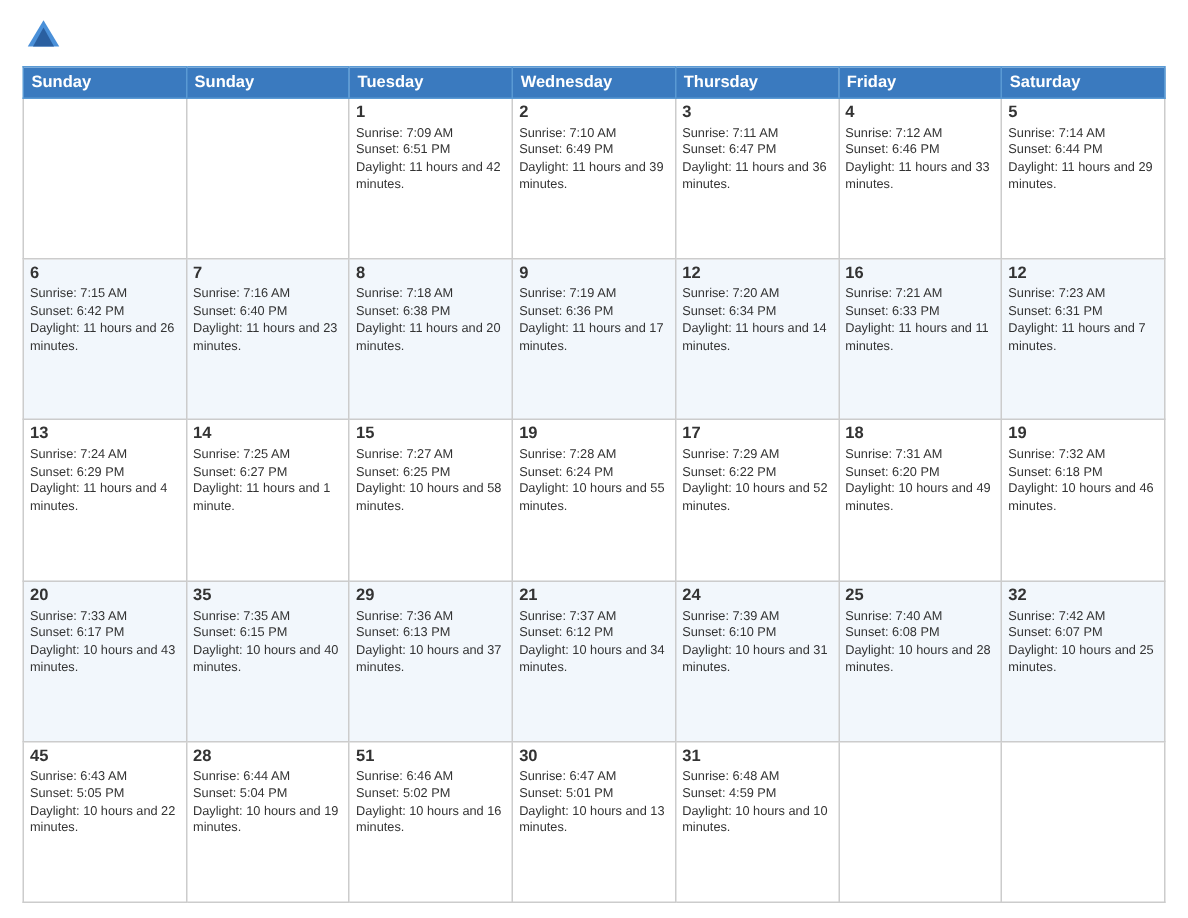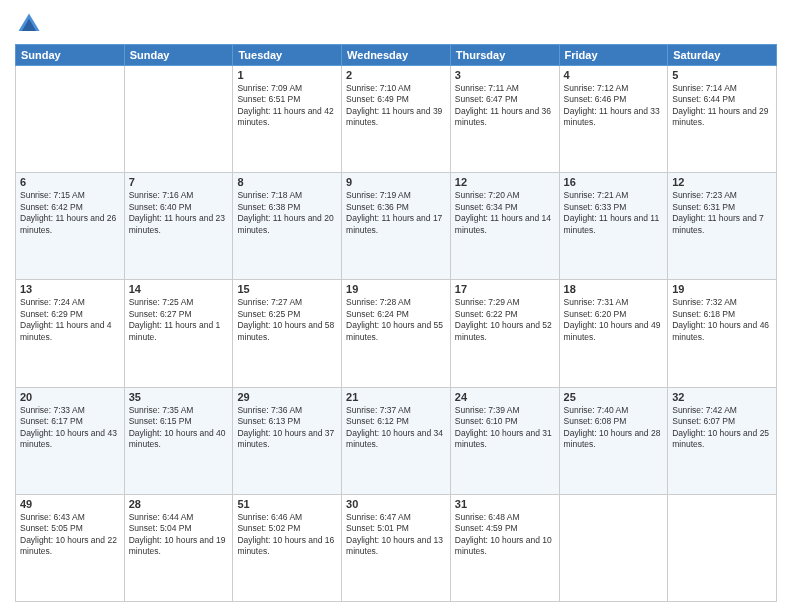--- a/index.html
+++ b/index.html
@@ -245,21 +245,21 @@
             <span class="day-number">25</span>
             <div class="day-info">Sunrise: 7:40 AM<br>Sunset: 6:08 PM<br>Daylight: 10 hours and 28 minutes.</div>
           </td>
           <td>
             <span class="day-number">32</span>
             <div class="day-info">Sunrise: 7:42 AM<br>Sunset: 6:07 PM<br>Daylight: 10 hours and 25 minutes.</div>
           </td>
         </tr>
         <tr>
           <td>
-            <span class="day-number">49</span>
+            <span class="day-number">45</span>
             <div class="day-info">Sunrise: 6:43 AM<br>Sunset: 5:05 PM<br>Daylight: 10 hours and 22 minutes.</div>
           </td>
           <td>
             <span class="day-number">28</span>
             <div class="day-info">Sunrise: 6:44 AM<br>Sunset: 5:04 PM<br>Daylight: 10 hours and 19 minutes.</div>
           </td>
           <td>
             <span class="day-number">51</span>
             <div class="day-info">Sunrise: 6:46 AM<br>Sunset: 5:02 PM<br>Daylight: 10 hours and 16 minutes.</div>
           </td>

